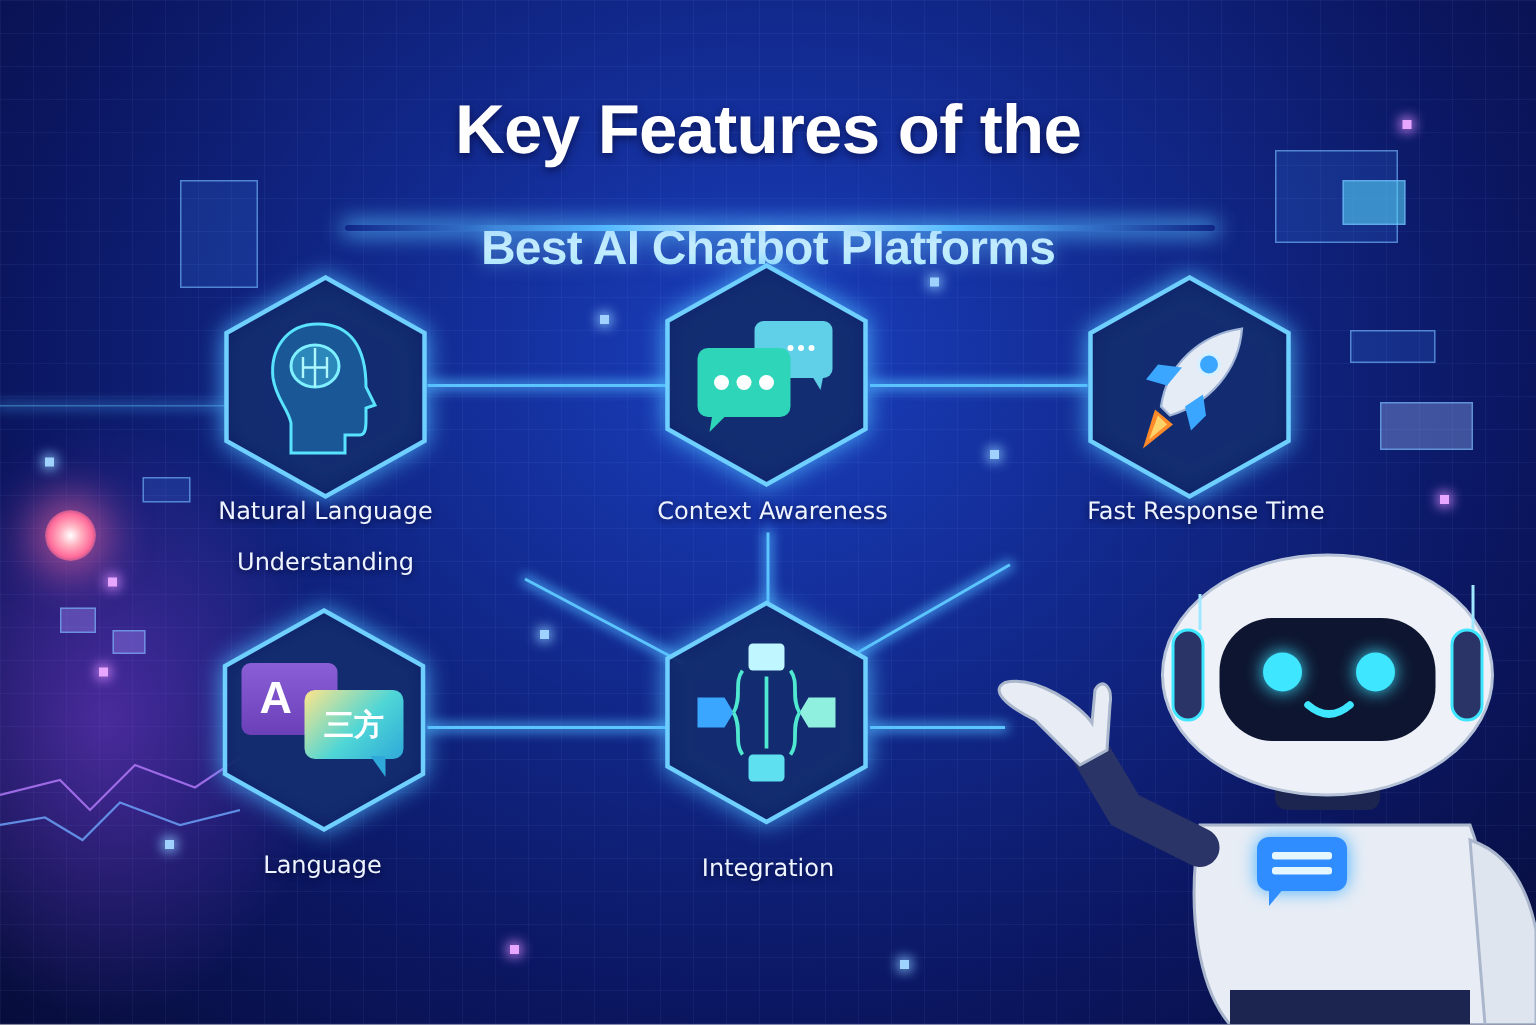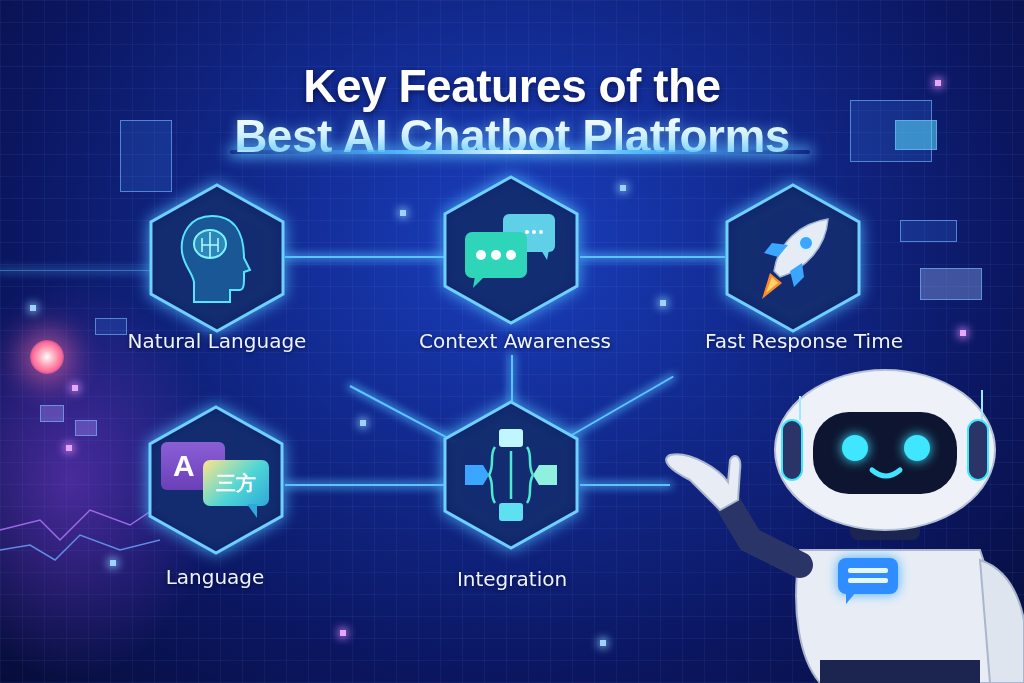--- a/index.html
+++ b/index.html
@@ -13,31 +13,31 @@
     background:radial-gradient(ellipse,rgba(150,70,230,0.45),transparent 70%);}
   .orb{position:absolute;left:30px;top:340px;width:34px;height:34px;border-radius:50%;
     background:radial-gradient(circle,#fff 0%,#ffb0c0 30%,#ff6b9a 60%,rgba(255,80,150,0) 100%);
     box-shadow:0 0 28px 10px rgba(255,110,170,0.55);}
   .dot{position:absolute;width:6px;height:6px;background:#9fd2ff;box-shadow:0 0 8px 2px rgba(140,200,255,0.8);}
   .dot.p{background:#e7a6ff;box-shadow:0 0 8px 2px rgba(220,140,255,0.8);}
   .panel{position:absolute;border:1px solid rgba(120,190,255,0.6);background:rgba(60,140,255,0.18);}
   .title{position:absolute;left:0;right:0;top:38px;text-align:center;
     font-family:"Liberation Sans",sans-serif;font-weight:bold;line-height:1.08;letter-spacing:-0.5px;}
   .title .l1{display:block;font-size:46px;color:#fff;text-shadow:0 2px 6px rgba(0,0,40,0.6);margin-top:24px;}
-  .title .l2{display:block;font-size:46px;color:#c8f2ff;
+  .title .l2{display:block;font-size:32px;color:#c8f2ff;
     background:linear-gradient(#ffffff,#9fe4ff);-webkit-background-clip:text;background-clip:text;color:transparent;
-    text-shadow:none;filter:drop-shadow(0 0 6px rgba(120,210,255,0.5));}
+    text-shadow:none;filter:drop-shadow(0 0 6px rgba(120,210,255,0.5));margin-top:36px;}
   .beam{position:absolute;left:230px;top:150px;width:580px;height:4px;
     background:linear-gradient(90deg,transparent,#53b8ff 30%,#e8fbff 50%,#53b8ff 70%,transparent);
     box-shadow:0 0 14px 3px rgba(90,190,255,0.8);border-radius:2px;}
   .line{position:absolute;background:#5cc4ff;box-shadow:0 0 8px 2px rgba(80,180,255,0.8);}
   .hex{position:absolute;width:136px;height:150px;}
   .hex svg{position:absolute;inset:0;overflow:visible;}
   .hex .icon{position:absolute;left:50%;top:50%;transform:translate(-50%,-50%);}
-  .label{position:absolute;text-align:center;color:#eef4ff;font-size:20px;line-height:34px;
+  .label{position:absolute;text-align:center;color:#eef4ff;font-size:16px;line-height:34px;
     font-family:"DejaVu Sans",sans-serif;text-shadow:0 1px 4px rgba(0,0,40,0.7);white-space:nowrap;}
   .robot{position:absolute;left:650px;top:360px;width:374px;height:323px;}
 </style>
 </head>
 <body>
 
 <div>
   <div class="grid"></div>
   <div class="purple-glow"></div>
   <div class="orb"></div>
@@ -90,20 +90,21 @@
     <polygon points="68,2 134,39 134,111 68,148 2,111 2,39" fill="rgba(10,25,90,0.85)" stroke="#6fd0ff" stroke-width="3" style="filter:drop-shadow(0 0 8px #4fb8ff)"></polygon>
   </svg>
   <svg class="icon" width="90" height="96" viewBox="0 0 90 96">
     <path d="M40 6 C18 6 8 24 10 42 C12 56 20 62 22 72 L22 92 L58 92 L58 80 L68 80 C72 80 72 74 72 70 L72 62 L78 60 L72 48 C72 22 62 6 40 6 Z" fill="rgba(40,170,220,0.35)" stroke="#59e3ff" stroke-width="2"></path>
     <ellipse cx="38" cy="34" rx="16" ry="14" fill="rgba(80,230,255,0.35)" stroke="#7ff0ff" stroke-width="2"></ellipse>
     <path d="M38 22 V48 M30 28 V42 M46 28 V42 M30 35 H46" stroke="#aef7ff" stroke-width="1.6" fill="none"></path>
   </svg>
 </div>
 <div class="label" style="left:110px;top:324px;width:214px">
   <div>Natural Language</div>
+  <div>Understanding</div>
 </div>
 
 <div class="hex" style="left:443px;top:175px">
   <svg width="136" height="150">
     <polygon points="68,2 134,39 134,111 68,148 2,111 2,39" fill="rgba(10,25,90,0.85)" stroke="#6fd0ff" stroke-width="3" style="filter:drop-shadow(0 0 8px #4fb8ff)"></polygon>
   </svg>
   <svg class="icon" width="100" height="80" viewBox="0 0 100 80">
     <rect x="42" y="4" width="52" height="38" rx="6" fill="#5fd0e8"></rect>
     <polygon points="80,40 88,40 86,50" fill="#5fd0e8"></polygon>
     <circle cx="66" cy="22" r="2" fill="#fff"></circle>

